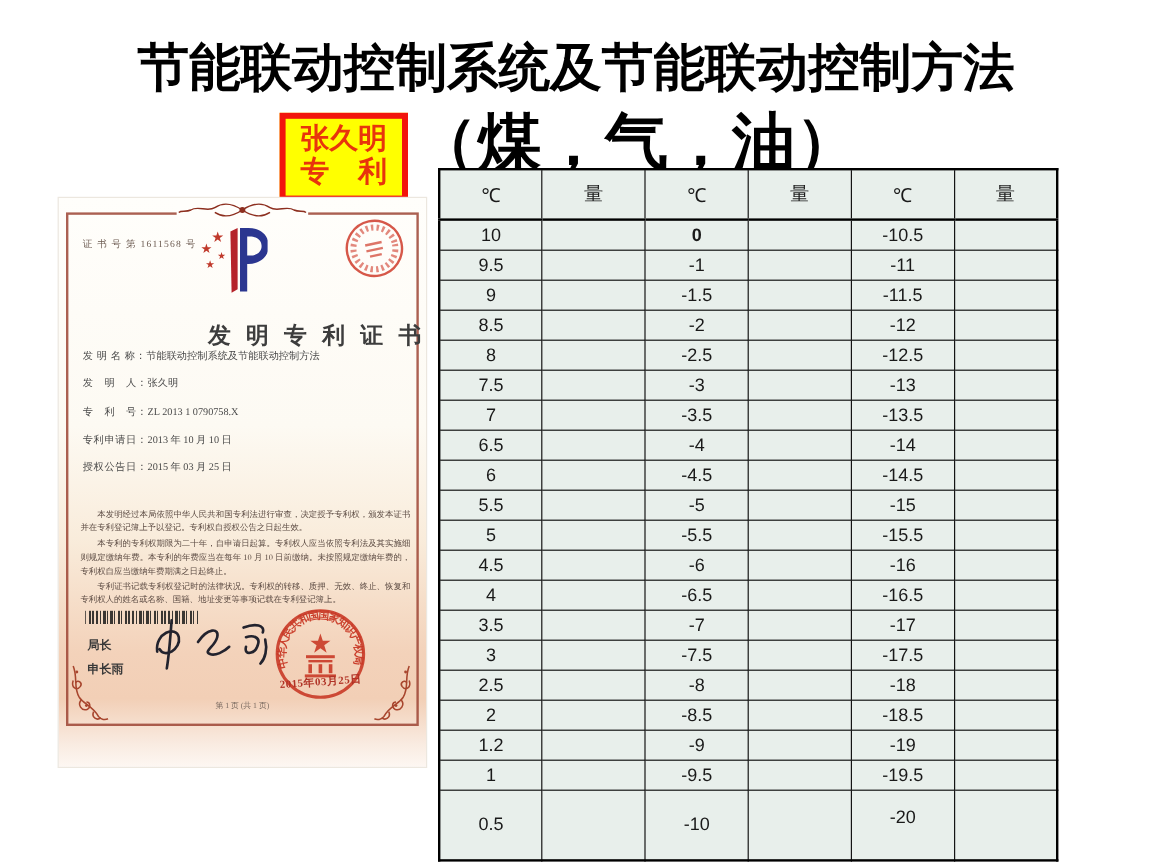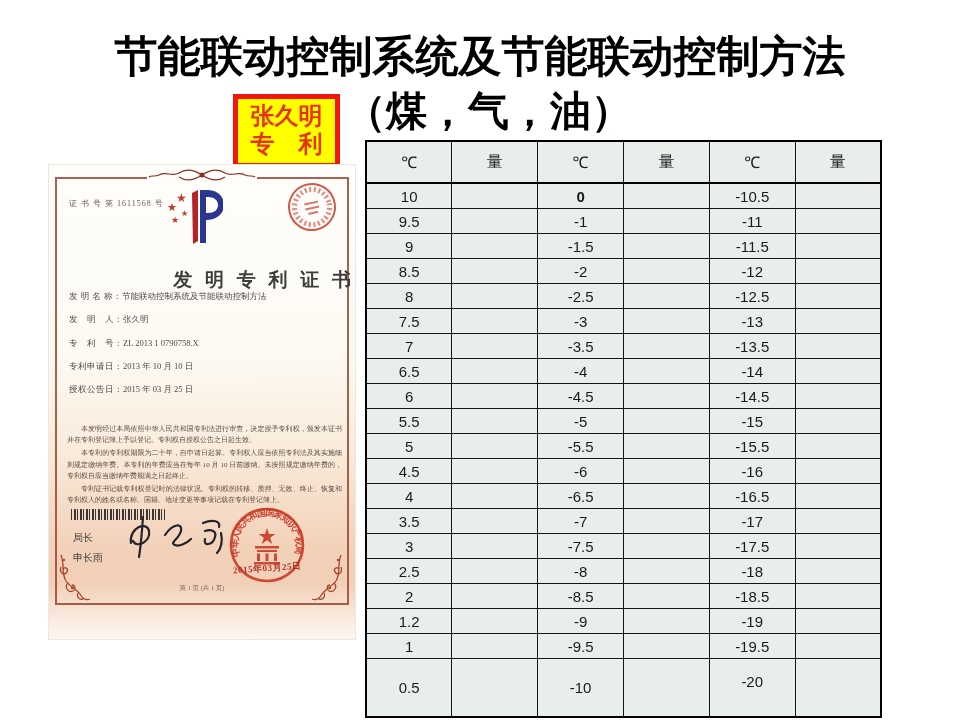--- a/index.html
+++ b/index.html
@@ -2,21 +2,21 @@
 <html><head>
 <meta charset="utf-8">
 <style>
   html,body{margin:0;padding:0;background:#fff;}
   .slide{position:relative;width:960px;height:720px;background:#ffffff;overflow:hidden;
          font-family:"Liberation Serif", serif;}
 
   
   .title{position:absolute;left:0;right:0;top:28px;margin:0;text-align:center;
          font-size:43px;font-weight:bold;color:#000;letter-spacing:0px;}
-  .subtitle{position:absolute;left:345px;top:84px;font-size:41px;font-weight:bold;color:#000;}
+  .subtitle{position:absolute;left:345px;top:84px;font-size:53px;font-weight:bold;color:#000;}
 
   
   .patent-badge{position:absolute;left:233px;top:94px;width:107px;height:74px;box-sizing:border-box;
       background:#ffff00;border:5px solid #f2150d;display:flex;flex-direction:column;
       align-items:center;justify-content:center;line-height:1.15;}
   .patent-badge div{font-size:24px;font-weight:bold;color:#e8340c;white-space:pre;}
 
   
   .certificate{position:absolute;left:48px;top:164px;width:308px;height:476px;
       border:1px solid #ece7df;box-sizing:border-box;
@@ -29,21 +29,21 @@
   .cert-stamp{position:absolute;left:237px;top:16px;transform:rotate(-12deg);}
   .cert-title{position:absolute;left:0;right:0;top:102px;text-align:right;
       font-size:19px;font-weight:bold;color:#3d3d3d;letter-spacing:4px;}
   .cert-fields{position:absolute;left:20px;right:14px;top:126px;}
   .cert-field{height:23.3px;font-size:8.5px;color:#4a4a4a;white-space:nowrap;overflow:hidden;}
   .cf-label{letter-spacing:.5px;}
   .cert-paras{position:absolute;left:18px;right:13px;top:259px;text-align:justify;}
   .cert-paras p{margin:0 0 2px 0;font-size:7px;line-height:1.6;color:#5d4c44;text-indent:2em;}
   .barcode{position:absolute;left:22px;top:344px;width:94px;height:11px;opacity:.85;
       background:repeating-linear-gradient(90deg,#1a1a1a 0 1px,transparent 1px 3px,#1a1a1a 3px 5px,transparent 5px 6px);}
-  .director{position:absolute;left:24px;top:366px;font-size:10px;font-weight:normal;color:#3a3a3a;}
+  .director{position:absolute;left:24px;top:366px;font-size:10px;font-weight:bold;color:#3a3a3a;}
   .director span{display:block;}
   .director .dname{margin-top:6px;}
   .signature{position:absolute;left:68px;top:348px;}
   .seal{position:absolute;left:178px;top:340px;}
   .seal-date{position:absolute;left:184px;top:397px;font-size:9px;color:#b03326;
       transform:rotate(-4deg);letter-spacing:.5px;font-weight:bold;}
   .page-footer{position:absolute;left:0;right:0;top:419px;text-align:center;font-size:6.5px;color:#7a6a60;}
   .corner{position:absolute;top:388px;}
   .corner.left{left:9px;}
   .corner.right{right:11px;transform:scaleX(-1);}

